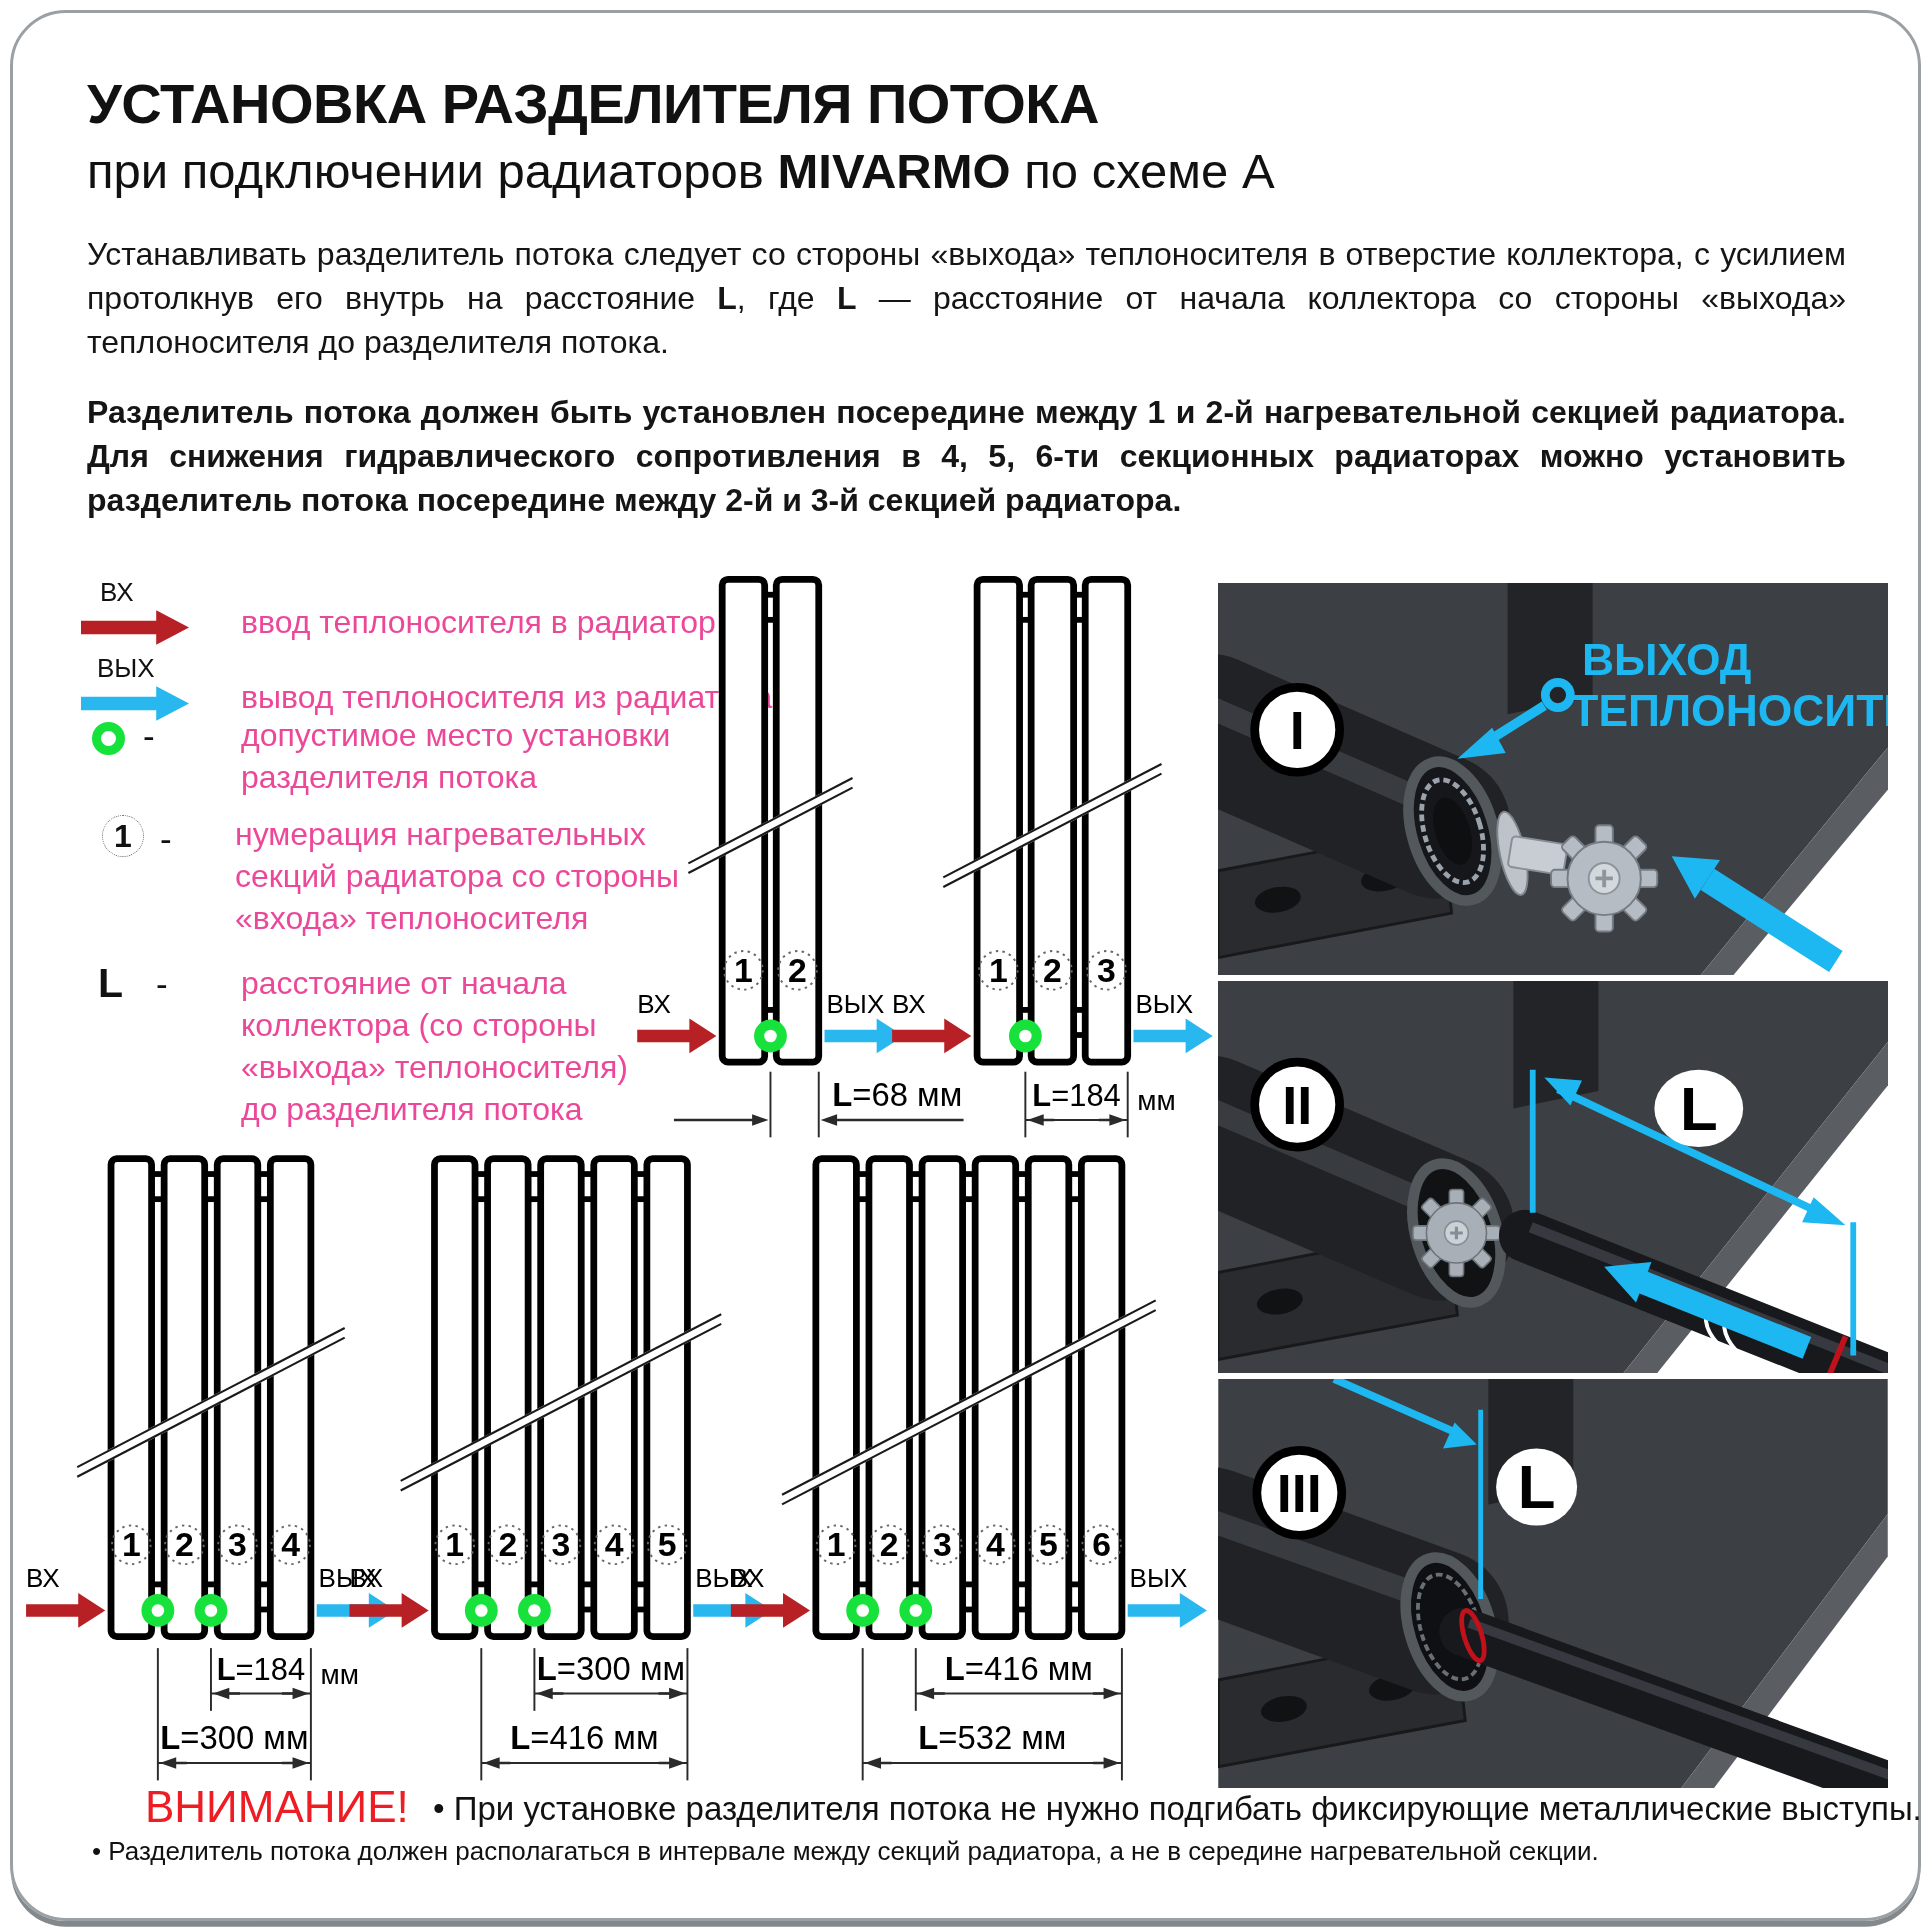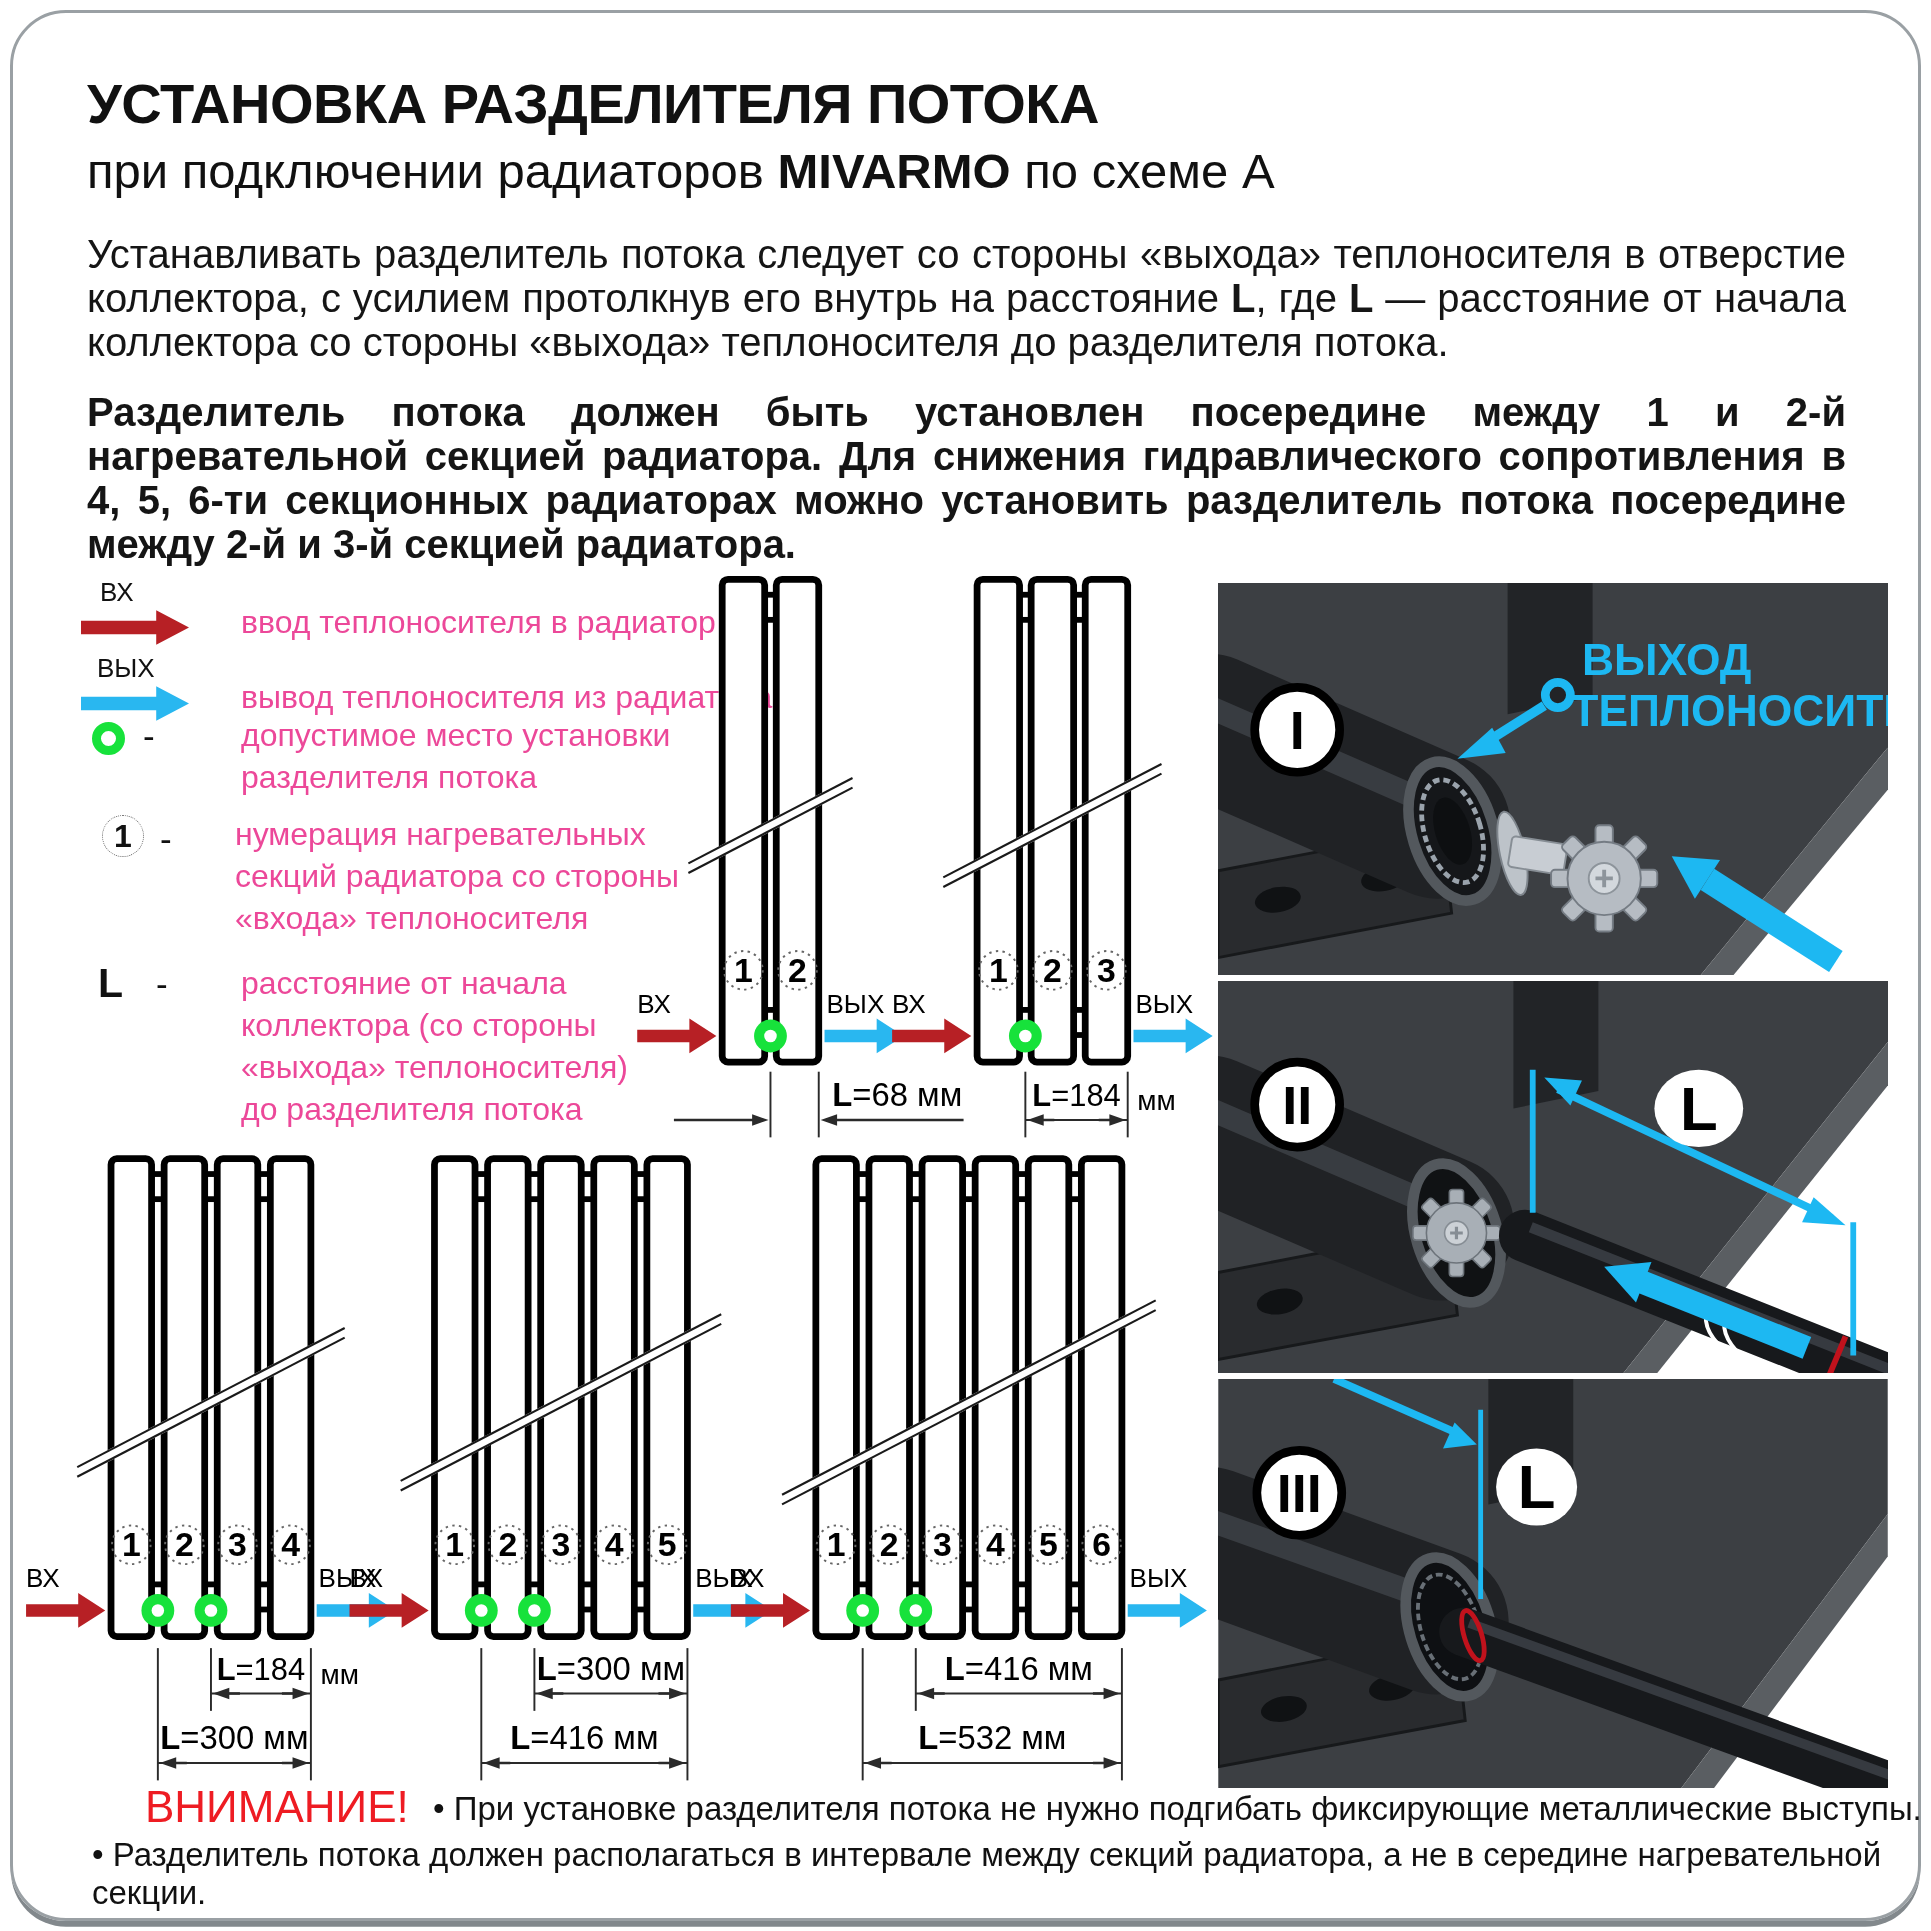--- a/index.html
+++ b/index.html
@@ -4,37 +4,37 @@
 <style>
   html,body{margin:0;padding:0;background:#fff;}
   .page{position:relative;width:1931px;height:1931px;background:#ffffff;
         font-family:"Liberation Sans", sans-serif;color:#111;overflow:hidden;}
   .frame{position:absolute;inset:9.7px;border:3.9px solid #9aa0a4;border-radius:56px;
          box-shadow:0 6.8px 0 -1px #82888c;pointer-events:none;}
   .abs{position:absolute;}
   .title1{left:87px;top:71px;font-size:56px;font-weight:700;letter-spacing:-0.5px;}
   .title2{left:87px;top:143px;font-size:49px;font-weight:400;}
   .title2 b{font-weight:700;}
-  .para{position:absolute;left:87px;width:1759px;margin:0;font-size:40px;line-height:44px;
+  .para{position:absolute;left:87px;width:1759px;margin:0;font-size:32px;line-height:44px;
         text-align:justify;color:#151515;}
   #p1{top:232px;} #p2{top:390px;font-weight:bold;}
   .lg-small{font-size:26px;color:#111;}
   .lg-text{font-size:32px;line-height:42px;color:#ec4899;white-space:pre-line;}
   .lg-dash{font-size:35px;color:#111;}
   .donut{width:33px;height:33px;box-sizing:border-box;border:9.7px solid #17e23b;
          border-radius:50%;background:#fff;}
   .num-circle{width:42px;height:42px;box-sizing:border-box;border:1.9px dotted #666;border-radius:50%;
               display:flex;align-items:center;justify-content:center;font-size:32px;font-weight:700;}
   .L-sym{font-size:41px;font-weight:700;}
   .photo{position:absolute;left:1218px;width:670px;}
   #photo1{top:583px;height:392px;} #photo2{top:981px;height:392px;} #photo3{top:1379px;height:409px;}
   .photo svg{display:block;width:100%;height:100%;}
   .warn-title{left:145px;top:1782px;font-size:44px;font-weight:400;color:#ee1c23;}
   .warn-b1{left:433px;top:1790px;font-size:33px;color:#111;}
-  .warn-b2{left:92px;top:1836px;width:1806px;font-size:33px;color:#111;}
+  .warn-b2{left:92px;top:1836px;width:1806px;font-size:26px;color:#111;}
   svg text{font-family:"Liberation Sans", sans-serif;}
 </style>
 </head>
 <body>
 
 <div class="page">
   <div class="frame"></div>
 
   <div class="abs title2">
     <span>при подключении радиаторов </span><b>MIVARMO</b><span> по схеме А</span>

